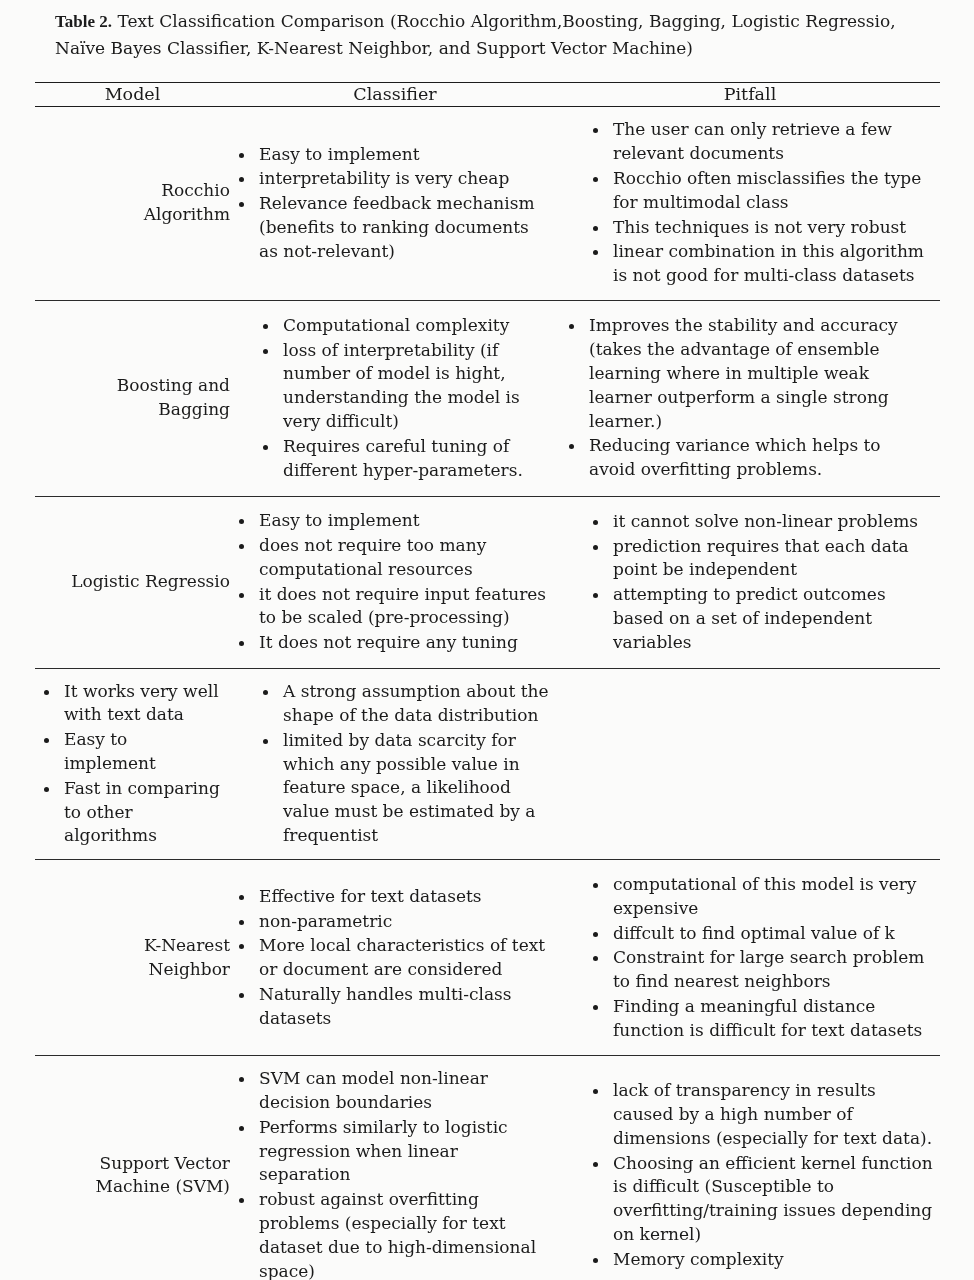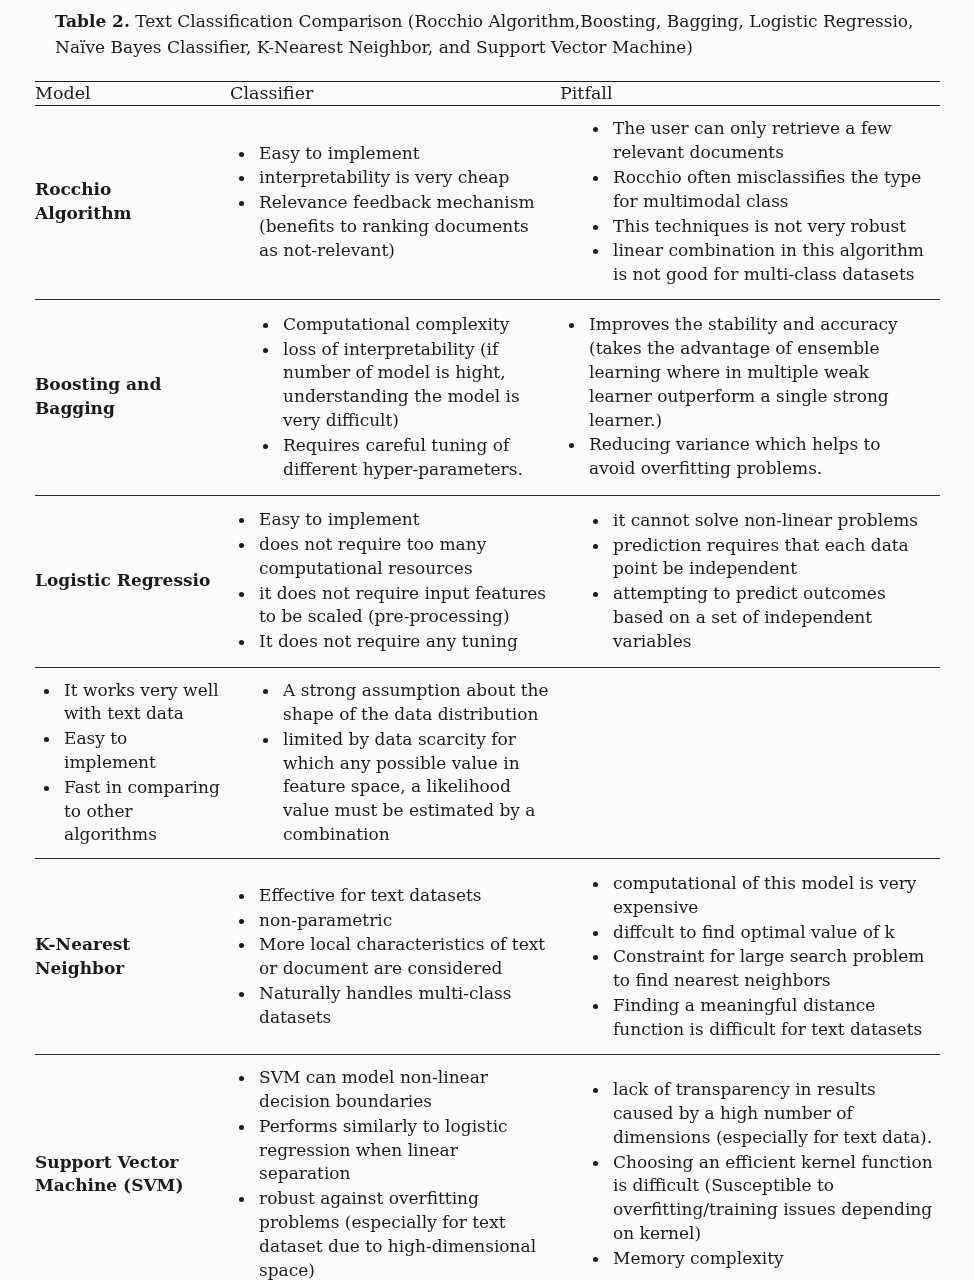--- a/index.html
+++ b/index.html
@@ -15,53 +15,52 @@
     box-sizing: border-box;
     overflow: hidden;
     background: #fbfbfa;
   }
   .caption {
     margin: 8px 50px 0 55px;
     font-size: 17px;
     line-height: 1.55;
     text-align: left;
   }
-  .caption .cap-label { font-weight: bold; }
+  .caption .cap-label { font-weight: bold; font-family: Liberation Serif, serif; }
   .tbl {
     margin: 20px 34px 0 35px; 
   }
   .thead {
     display: grid;
     grid-template-columns: 195px 330px 1fr;
     border-top: 1.7px solid #1c1c1c;
     border-bottom: 1.7px solid #1c1c1c;
     padding: 1px 0 2px 0;
   }
   .thead .th {
-    text-align: left;
+    text-align: center;
     font-size: 17.5px;
   }
   .row {
     display: grid;
     grid-template-columns: 195px 330px 1fr;
     align-items: center;
     border-bottom: 1.5px solid #2b2b2b;
   }
   .row.r1 { min-height: 193px; }
   .row.r2 { min-height: 195px; }
   .row.r3 { min-height: 171px; }
   .row.r4 { min-height: 171px; }
   .row.r5 { min-height: 195px; }
   .row.r6 { min-height: 208px; border-bottom: 4px solid #8b8b8b; }
   .cell-model {
-    text-align: left;
+    text-align: right;
     font-size: 17px;
     line-height: 1.4;
     white-space: pre-line;
-    font-weight: bold;
   }
   .cell-list { font-size: 17px; }
   .cell-list ul {
     margin: 0;
     padding-left: 24px;
   }
   .cell-list li {
     padding-left: 3px;
     margin: 1px 0;
     line-height: 1.4;
@@ -148,21 +147,21 @@
       <div class="cell-list adv-cell">
         <ul>
           <li>It works very well with text data</li>
           <li>Easy to implement</li>
           <li>Fast in comparing to other algorithms</li>
         </ul>
       </div>
       <div class="cell-list pit-cell">
         <ul>
           <li>A strong assumption about the shape of the data distribution</li>
-          <li>limited by data scarcity for which any possible value in feature space, a likelihood value must be estimated by a combination</li>
+          <li>limited by data scarcity for which any possible value in feature space, a likelihood value must be estimated by a frequentist</li>
         </ul>
       </div>
     </div>
 
     <div class="row r5">
       <div class="cell-model">K-Nearest
 Neighbor</div>
       <div class="cell-list adv-cell">
         <ul>
           <li>Effective for text datasets</li>

